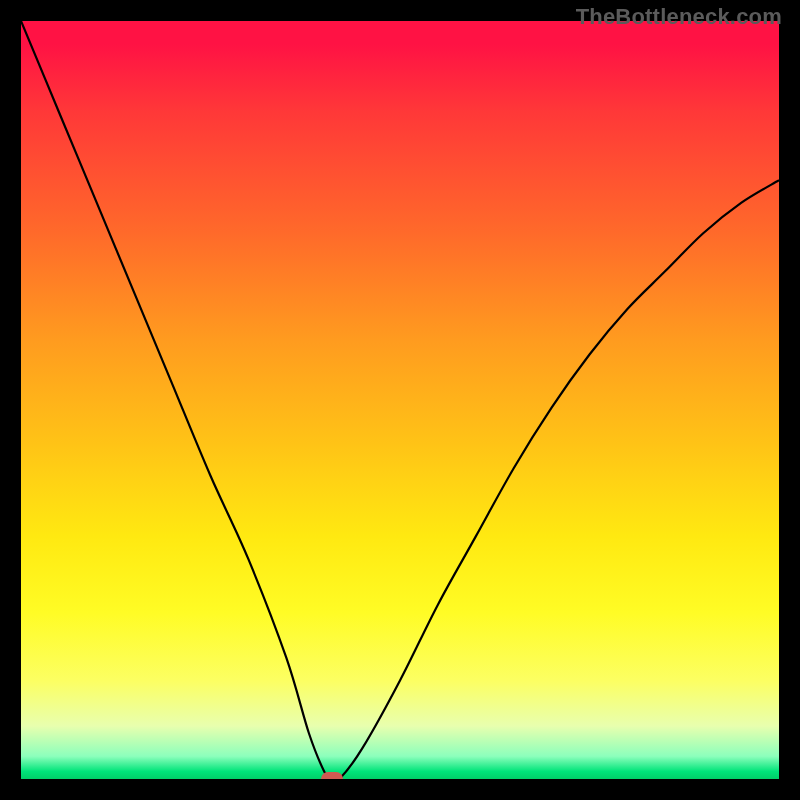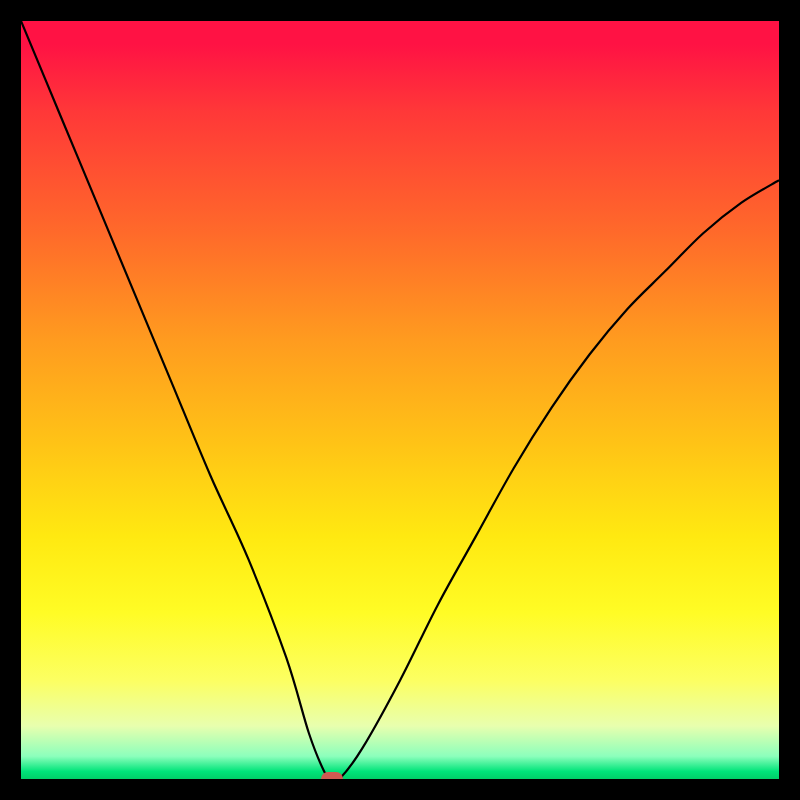--- a/index.html
+++ b/index.html
@@ -70,20 +70,21 @@
     background: #cf5a52;
     z-index: 15;
     transform: translate(-50%, -50%);
   }
 </style>
 </head>
 <body>
 
 <div class="frame">
 
+  <div class="watermark">TheBottleneck.com</div>
 
   <div class="plot-area">
     <div class="gradient"></div>
 
     <svg class="curve" viewBox="0 0 758 758" preserveAspectRatio="none">
       <path id="curve-path" fill="none" stroke="#000" stroke-width="2.2" d="M 0.0 0.0 C 6.3 15.2, 25.3 60.6, 37.9 91.0 C 50.5 121.3, 63.2 151.6, 75.8 181.9 C 88.4 212.2, 101.1 242.6, 113.7 272.9 C 126.3 303.2, 139.0 333.5, 151.6 363.8 C 164.2 394.2, 176.9 425.7, 189.5 454.8 C 202.1 483.9, 214.8 507.9, 227.4 538.2 C 240.0 568.5, 255.2 607.7, 265.3 636.7 C 275.4 665.8, 281.7 693.6, 288.0 712.5 C 294.4 731.5, 299.4 742.8, 303.2 750.4 C 307.0 758.0, 308.3 756.7, 310.8 758.0 C 313.3 759.3, 313.3 763.1, 318.4 758.0 C 323.4 752.9, 331.0 744.1, 341.1 727.7 C 351.2 711.3, 366.4 683.5, 379.0 659.5 C 391.6 635.5, 404.3 607.7, 416.9 583.7 C 429.5 559.7, 442.2 538.2, 454.8 515.4 C 467.4 492.7, 480.1 468.7, 492.7 447.2 C 505.3 425.7, 518.0 405.5, 530.6 386.6 C 543.2 367.6, 555.9 349.9, 568.5 333.5 C 581.1 317.1, 593.8 301.9, 606.4 288.0 C 619.0 274.1, 631.7 262.8, 644.3 250.1 C 656.9 237.5, 669.6 223.6, 682.2 212.2 C 694.8 200.9, 707.5 190.8, 720.1 181.9 C 732.7 173.1, 751.7 163.0, 758.0 159.2"></path>
     </svg>
 
     <div class="marker" id="min-marker" style="left: 310.78px; top: 758px;"></div>
   </div>

